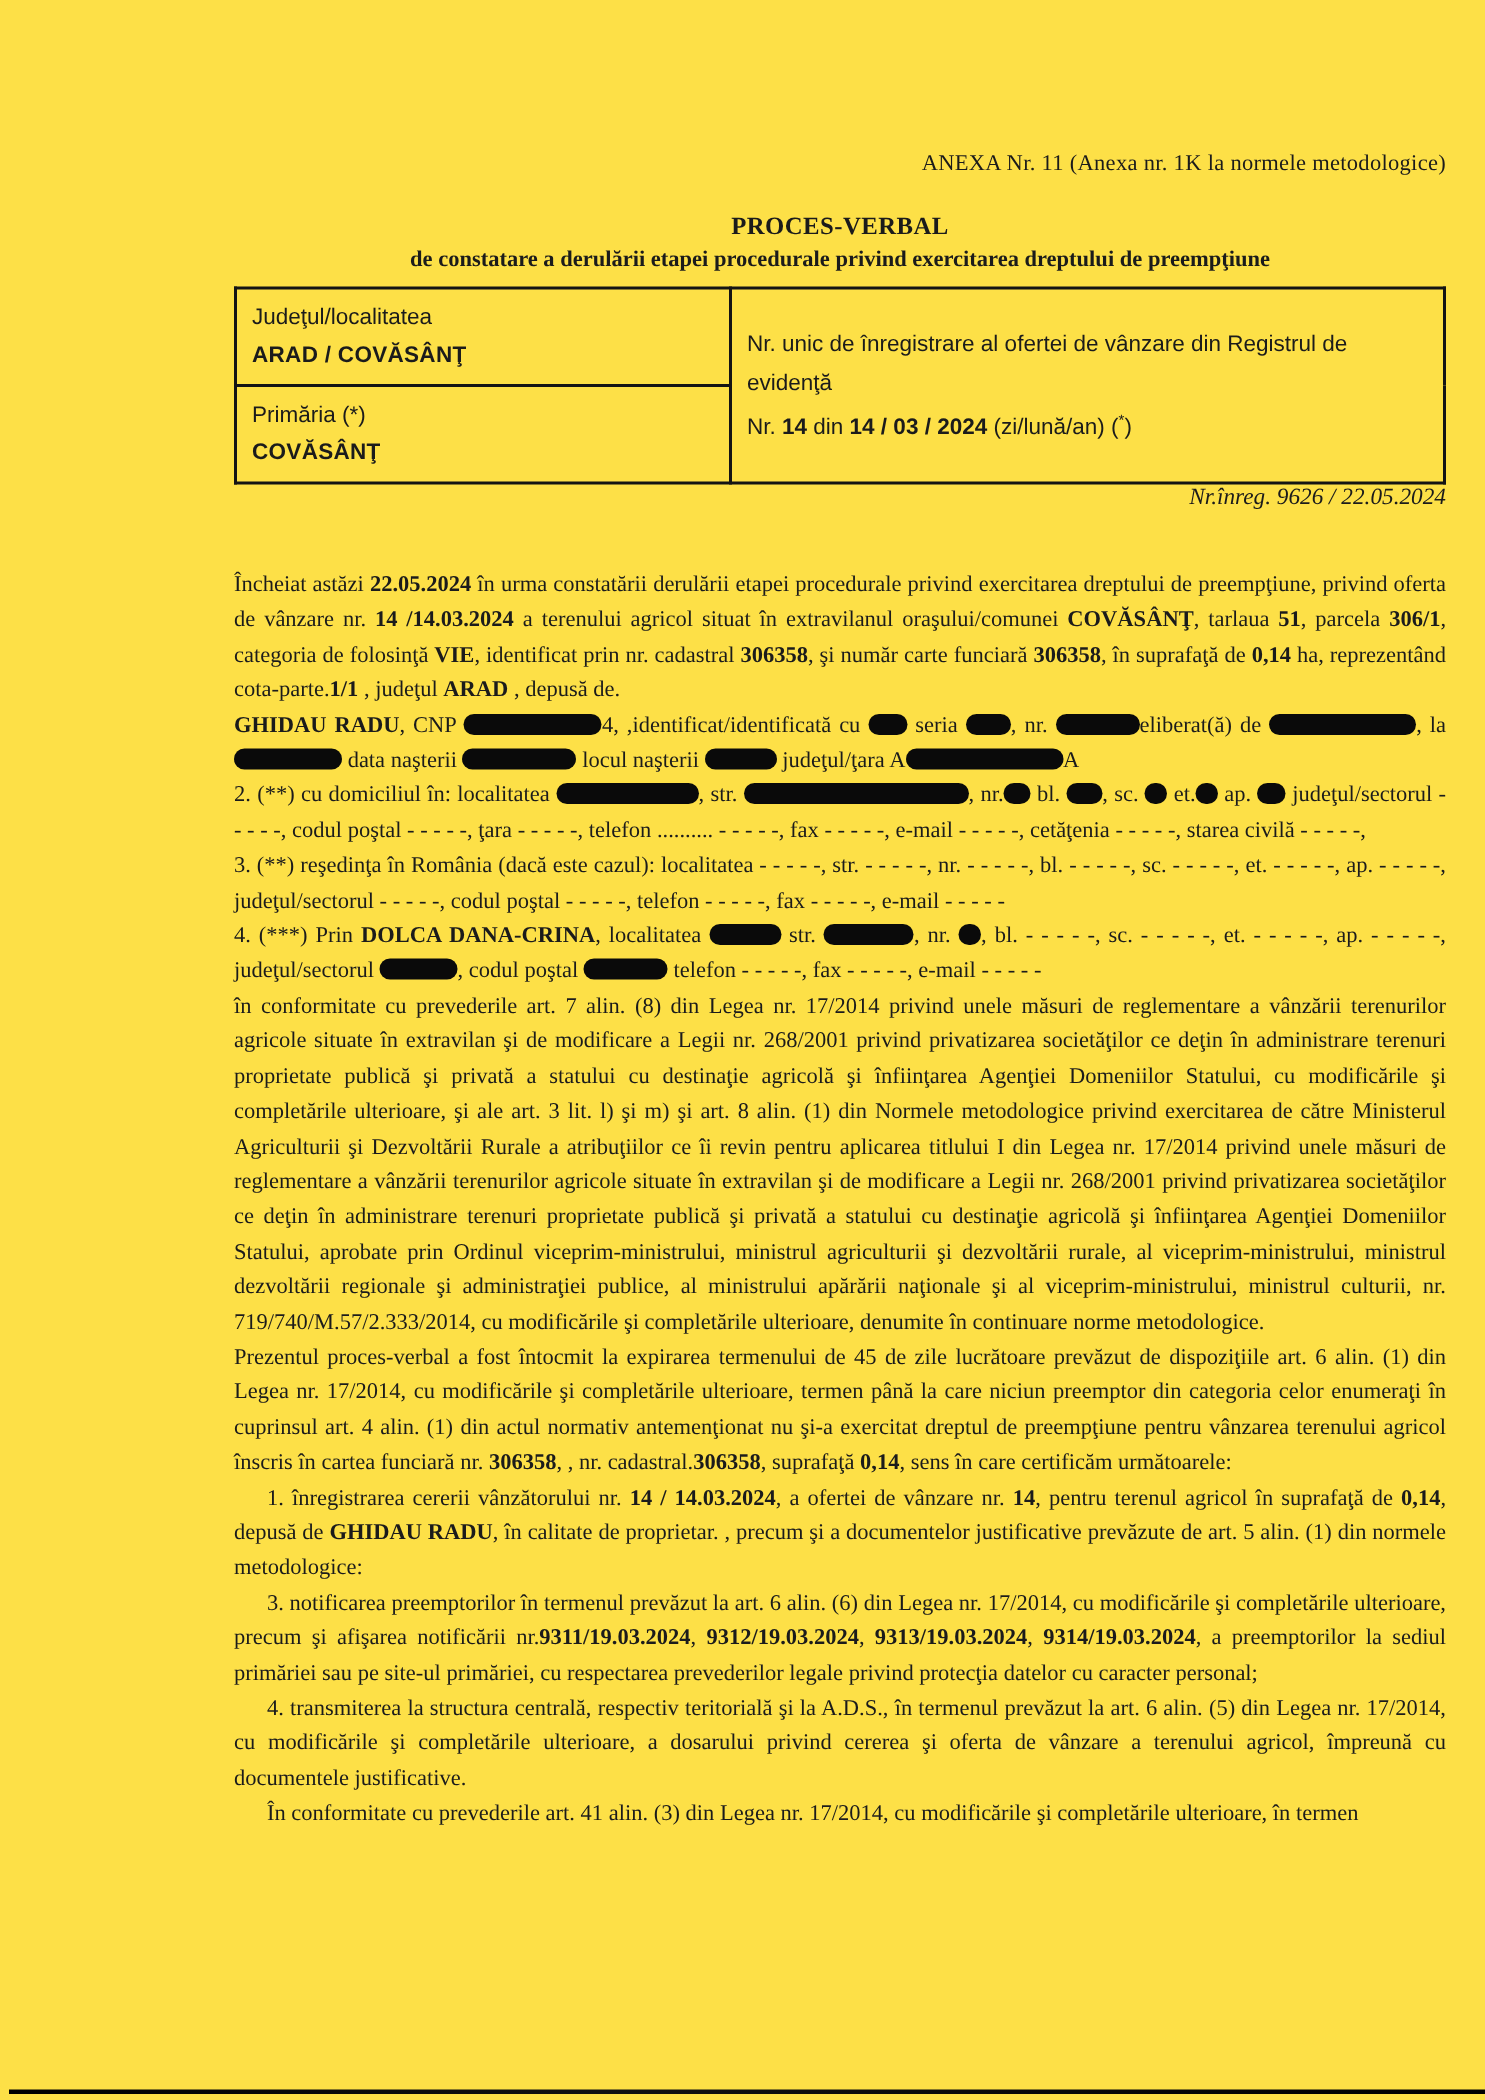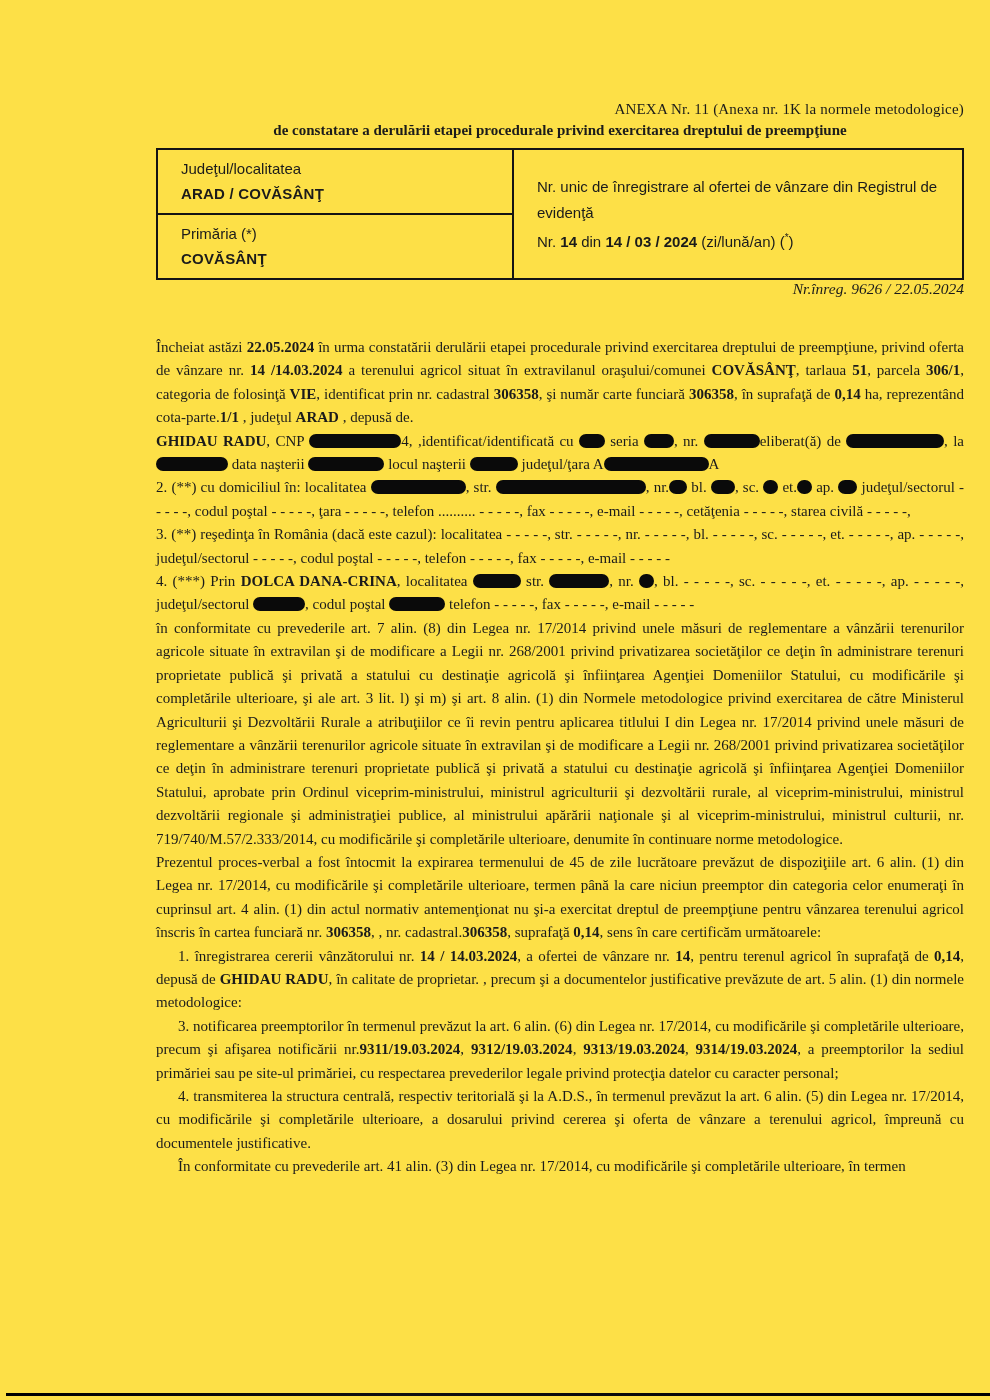--- a/index.html
+++ b/index.html
@@ -28,21 +28,21 @@
     font-size:15px;font-weight:700;
   }
   table.info-table{
     margin-top:9px;width:100%;
     border-collapse:collapse;
     font-family:"Liberation Sans", sans-serif;
     font-size:15px;
   }
   table.info-table td{
     border:2px solid #141414;
-    padding:6px 23px;
+    padding:6px 10px;
     vertical-align:middle;
   }
   td.cell-left{width:308px;}
   .cell-label{line-height:25px;}
   .cell-value{line-height:26px;font-weight:700;letter-spacing:.2px;}
   .cell-right-line1{line-height:26px;margin-bottom:3px;}
   .cell-right-line2{line-height:26px;}
   .nrinreg{
     margin-top:0;text-align:right;font-size:15.5px;font-style:italic;
   }
@@ -64,20 +64,21 @@
   }
 </style>
 </head>
 <body>
 
 <div class="page">
   <div class="content">
 
     <div class="anexa">ANEXA Nr. 11 (Anexa nr. 1K la normele metodologice)</div>
 
+    <div class="doc-title">PROCES-VERBAL</div>
     <div class="doc-subtitle">de constatare a derulării etapei procedurale privind exercitarea dreptului de preempţiune</div>
 
     <table class="info-table">
       <tbody>
           <tr>
         <td class="cell-left">
           <div class="cell-label">Judeţul/localitatea</div>
           <div class="cell-value">ARAD / COVĂSÂNŢ</div>
         </td>
         <td class="cell-right" rowspan="2">

